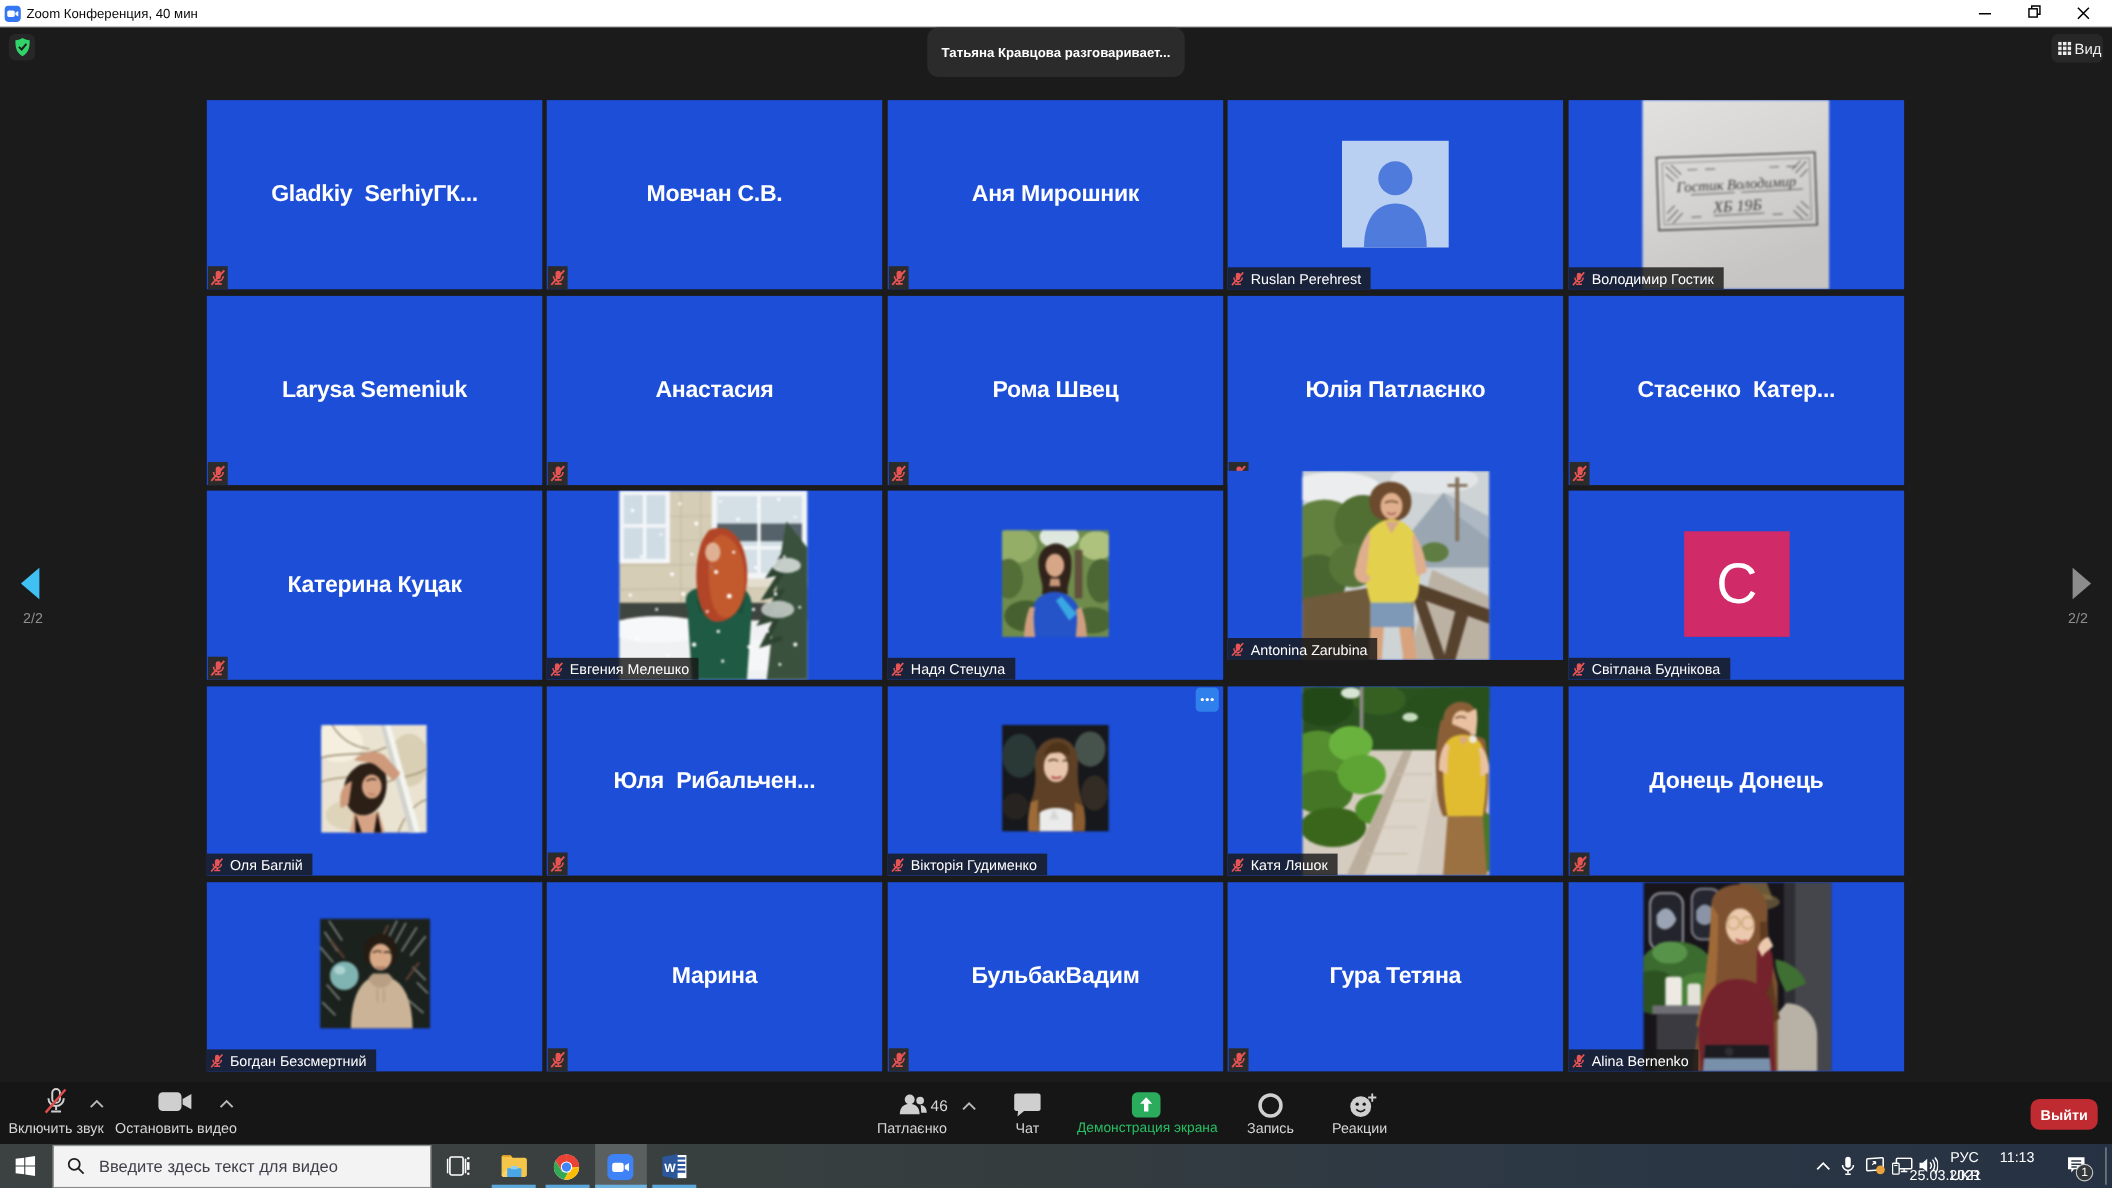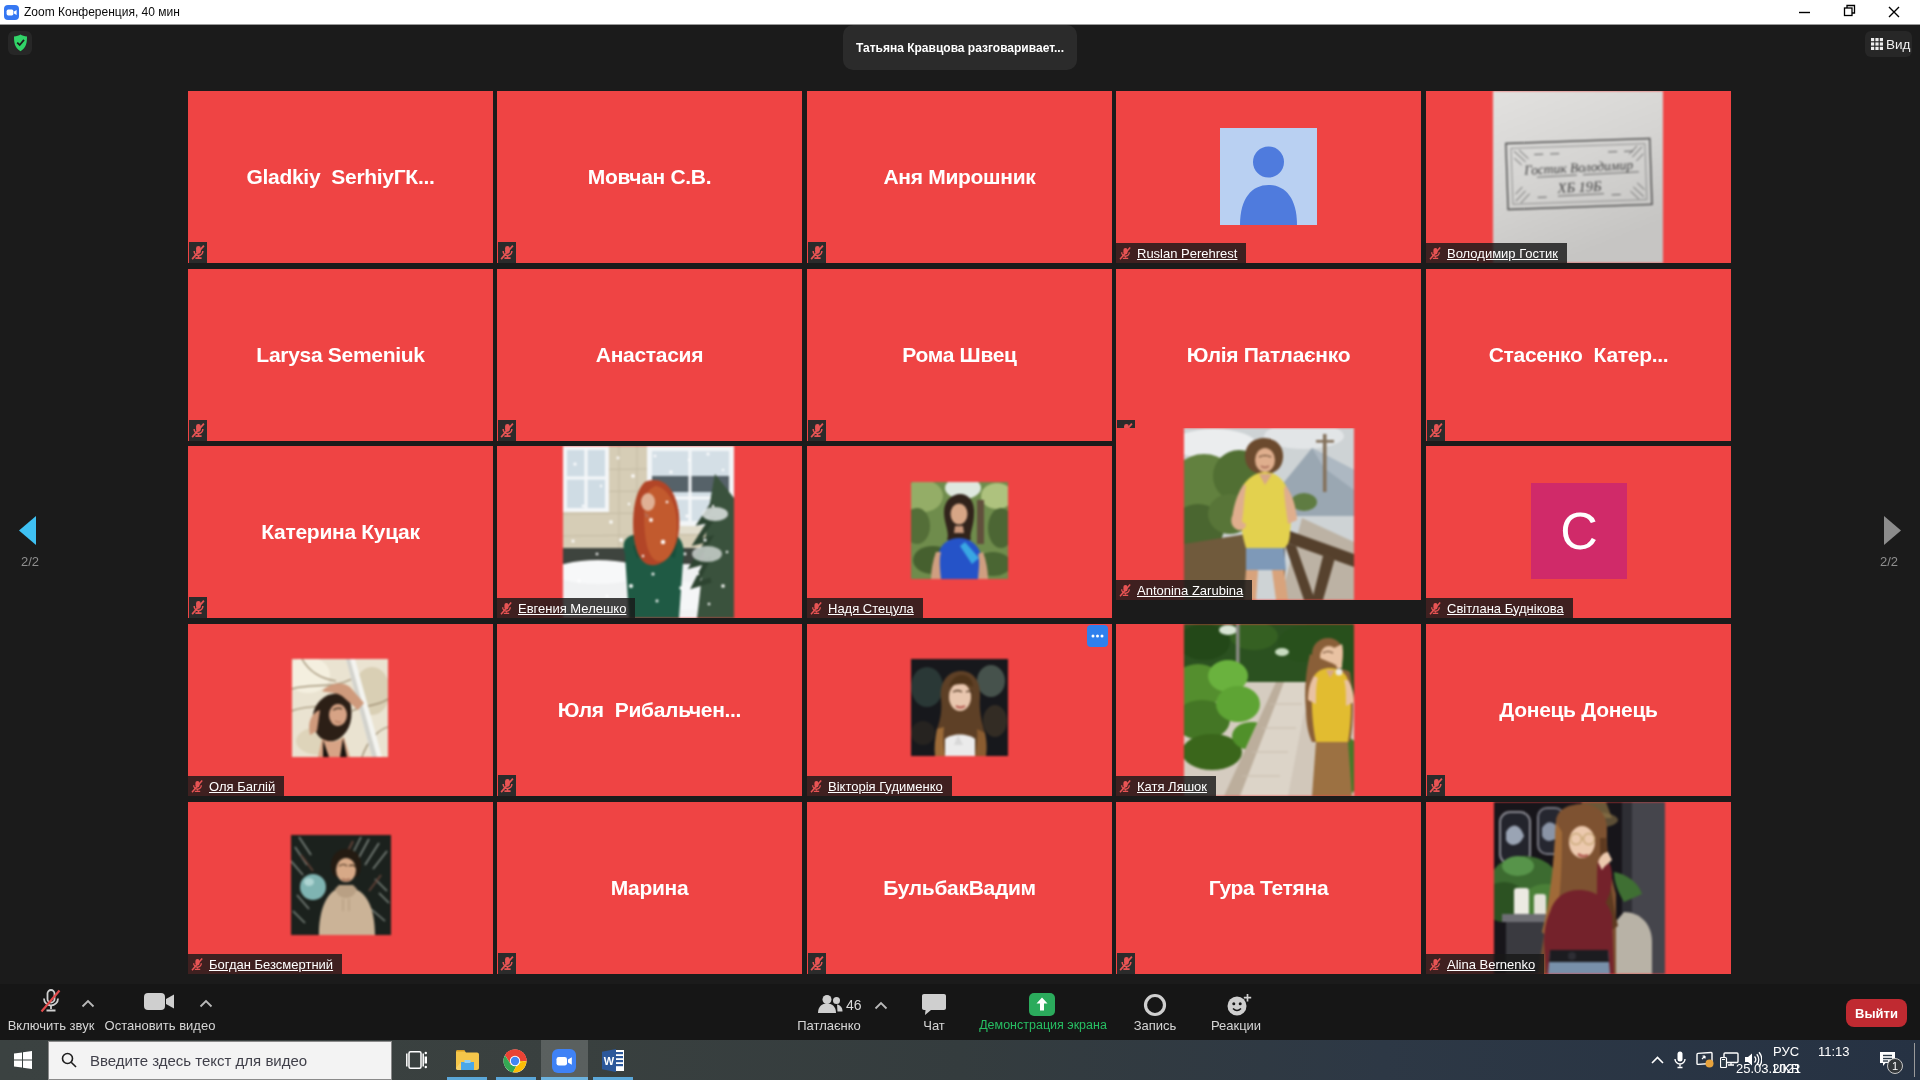--- a/index.html
+++ b/index.html
@@ -1,24 +1,24 @@
 <!DOCTYPE html>
 <html><head>
 <meta charset="utf-8">
 <style>
 * { margin:0; padding:0; box-sizing:border-box; }
 html,body { width:1920px; height:1080px; overflow:hidden; background:#1b1b1b; font-family:"Liberation Sans", sans-serif; }
 .abs { position:absolute; }
 #titlebar { position:absolute; left:0; top:0; width:1920px; height:25px; background:#ffffff; border-bottom:1px solid #9a9a9a; box-sizing:border-box; }
 #titlebar .ttext { position:absolute; left:24px; top:5px; font-size:12px; color:#0a0a0a; }
 #main { position:absolute; left:0; top:25px; width:1920px; height:959px; background:#1b1b1b; }
-.tile { position:absolute; background:#ef4444; overflow:hidden; }
+.tile { position:absolute; background:#1d4ed8; overflow:hidden; }
 .bigname { position:absolute; left:0; right:0; top:0; bottom:0; display:flex; align-items:center; justify-content:center; color:#fff; font-weight:bold; font-size:21px; letter-spacing:-0.3px; white-space:pre; }
 .micbox { position:absolute; left:1px; bottom:0; width:18px; height:21px; background:#2b2b2b; display:flex; align-items:center; justify-content:center; } .micbox svg { width:15px; height:15px; }
-.nlabel { position:absolute; left:0; bottom:0; height:20px; background:rgba(24,24,24,0.82); display:flex; align-items:center; color:#fff; font-size:13px; padding-right:9px;text-decoration:underline; }
+.nlabel { position:absolute; left:0; bottom:0; height:20px; background:rgba(24,24,24,0.82); display:flex; align-items:center; color:#fff; font-size:13px; padding-right:9px; }
 .nlabel .micbox2 { width:18px; height:20px; display:flex; align-items:center; justify-content:center; margin-right:3px; }
 #toolbar { position:absolute; left:0; top:984px; width:1920px; height:56px; background:#161616; }
 .tbtxt { position:absolute; color:#d6d6d6; font-size:13px; text-align:center; white-space:nowrap; transform:translateX(-50%); }
 #taskbar { position:absolute; left:0; top:1040px; width:1920px; height:40px; background:linear-gradient(90deg,#3b4241 0%,#39403f 30%,#343c3e 50%,#2d3845 72%,#263243 100%); }
 .tray { color:#fff; }
 </style>
 </head>
 <body>
 <div id="titlebar">
   <svg class="abs" style="left:4px;top:5px" width="15" height="15" viewBox="0 0 15 15">

